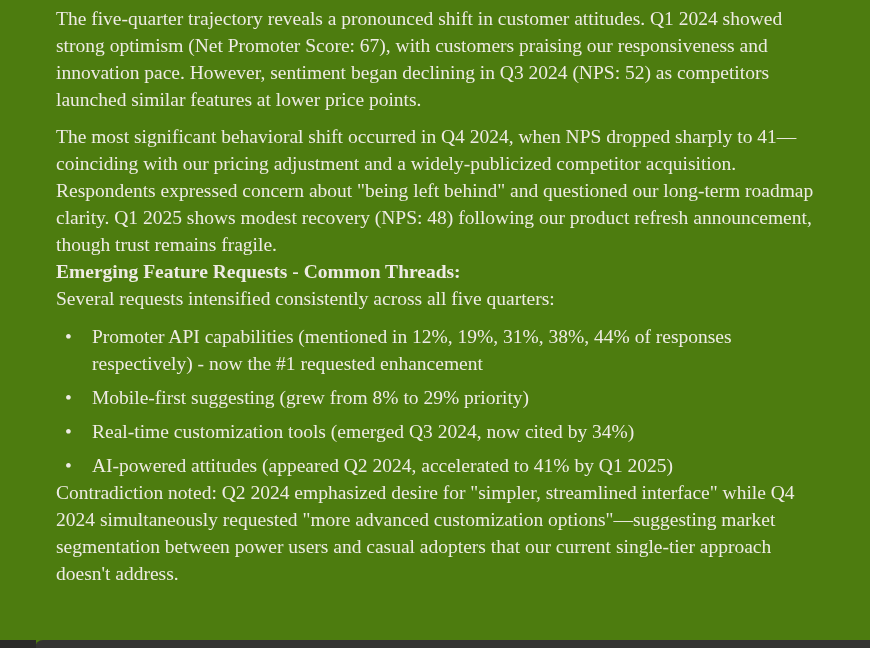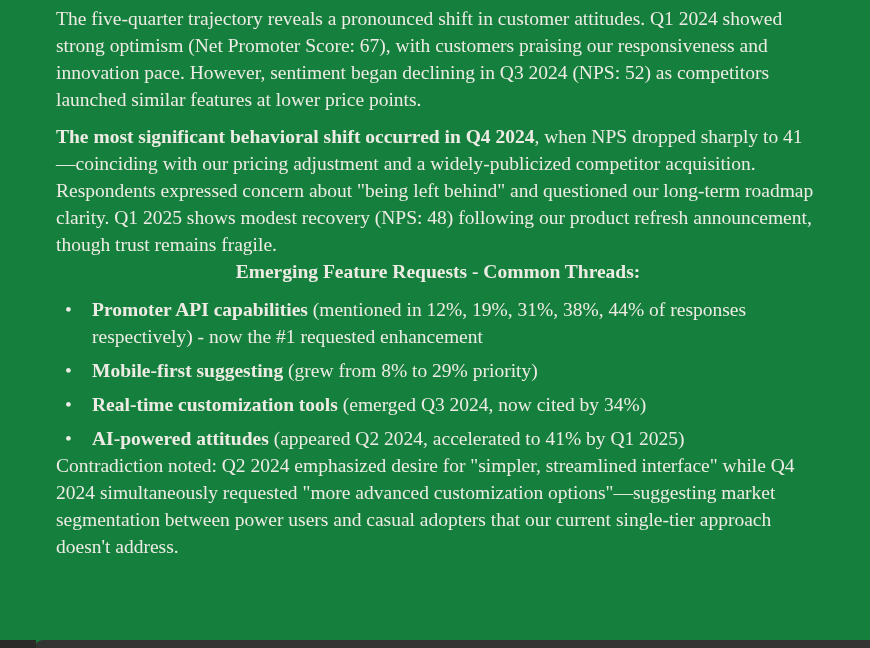--- a/index.html
+++ b/index.html
@@ -14,21 +14,21 @@
     overflow: hidden;
     font-family: "Liberation Serif", "DejaVu Serif", serif;
     color: #eeebe4;
     -webkit-font-smoothing: antialiased;
   }
 
   #report-surface {
     position: relative;
     width: 870px;
     height: 648px;
-    background: #15803d;
+    background: #4d7c0f;
     box-sizing: border-box;
   }
 
   #report-body {
     position: absolute;
     left: 56px;
     top: 0px;
     width: 764px;
   }
 
@@ -43,33 +43,33 @@
   }
 
   p.para + p.para {
     margin-top: 10px;
   }
 
   p.para.first {
     padding-top: 5px;
   }
 
-  .b { font-weight: 700; margin-top: 21px; }
+  .b { font-weight: 400; margin-top: 21px; }
   .i { }
 
   h3.section-heading {
     margin: 0;
     padding: 0;
     font-size: 19.5px;
     line-height: 27px;
     font-weight: 700;
     color: #eeebe4;
   }
 
-  .heading-gap { margin-top: 14px; text-align: center; }
+  .heading-gap { margin-top: 14px; }
 
   ul.bullet-list {
     list-style: none;
     margin: 0;
     padding: 0;
     margin-top: 11px;
   }
 
   ul.bullet-list li.bullet-item {
     position: relative;
@@ -120,20 +120,21 @@
 <div id="report-surface">
 
   <div id="report-body">
 
     <p class="para first"><span>The five-quarter trajectory reveals a pronounced shift in customer attitudes. Q1 2024 showed strong optimism (Net Promoter Score: 67), with customers praising our responsiveness and innovation pace. However, sentiment began declining in Q3 2024 (NPS: 52) as competitors launched similar features at lower price points.</span></p>
 
     <p class="para"><span class="b">The most significant behavioral shift occurred in Q4 2024</span><span>, when NPS dropped sharply to 41—coinciding with our pricing adjustment and a widely-publicized competitor acquisition. Respondents expressed concern about "being left behind" and questioned our long-term roadmap clarity. Q1 2025 shows modest recovery (NPS: 48) following our product refresh announcement, though trust remains fragile.</span></p>
 
     <h3 class="section-heading heading-gap">Emerging Feature Requests - Common Threads:</h3>
 
+    <p class="para"><span>Several requests intensified consistently across all five quarters:</span></p>
 
     <ul class="bullet-list">
 
       <li class="bullet-item"><span class="bullet-dot">•</span><span class="b">Promoter API capabilities</span><span> (mentioned in 12%, 19%, 31%, 38%, 44% of responses respectively) - now the #1 requested enhancement</span></li>
 
       <li class="bullet-item"><span class="bullet-dot">•</span><span class="b">Mobile-first suggesting</span><span> (grew from 8% to 29% priority)</span></li>
 
       <li class="bullet-item"><span class="bullet-dot">•</span><span class="b">Real-time customization tools</span><span> (emerged Q3 2024, now cited by 34%)</span></li>
 
       <li class="bullet-item"><span class="bullet-dot">•</span><span class="b">AI-powered attitudes</span><span> (appeared Q2 2024, accelerated to 41% by Q1 2025)</span></li>

